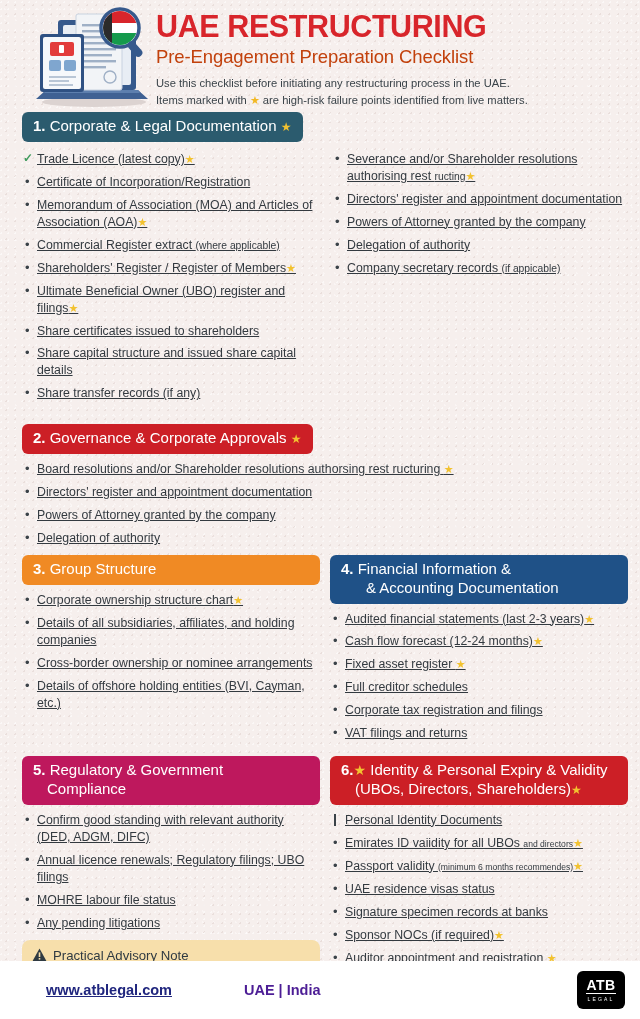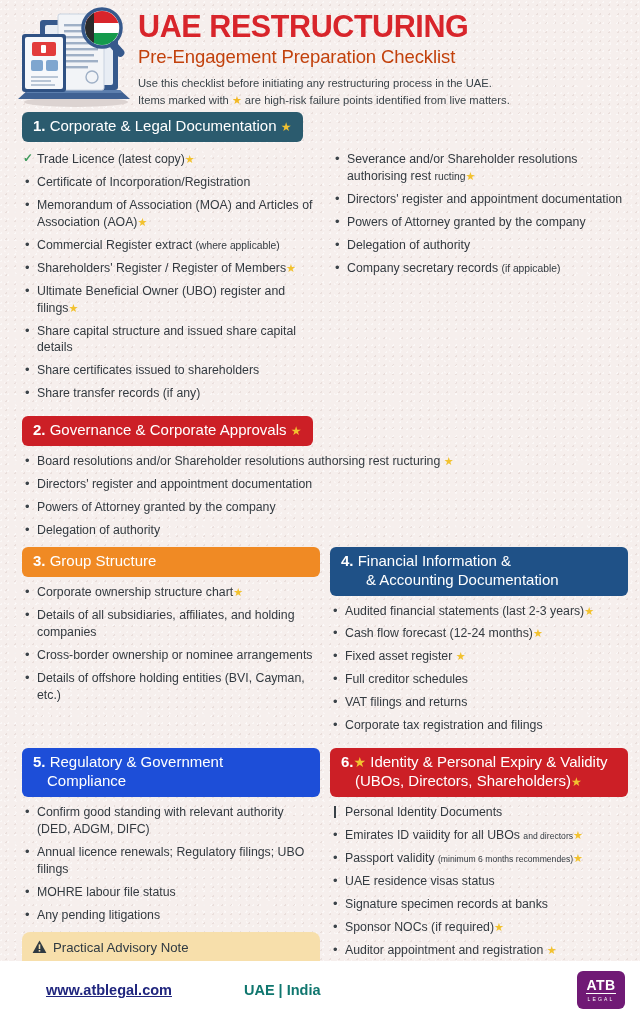--- a/index.html
+++ b/index.html
@@ -19,21 +19,21 @@
       radial-gradient(circle at 20% 30%, rgba(255,255,255,.55) 0 1px, transparent 1px),
       radial-gradient(circle at 70% 60%, rgba(210,190,188,.35) 0 1px, transparent 1px),
       radial-gradient(circle at 45% 85%, rgba(255,255,255,.4) 0 1px, transparent 1px);
     background-size: 7px 7px, 9px 9px, 11px 11px;
     pointer-events: none;
     z-index: 0;
   }
   .page { position: relative; z-index: 1; width: 640px; height: 1019px; }
 
   
-  .header { display: flex; align-items: flex-start; padding: 6px 14px 0 10px; height: 112px; }
+  .header { display: flex; align-items: flex-start; padding: 6px 14px 0 10px; height: 112px; margin-left: 18px; }
   .hero-art { width: 128px; height: 104px; flex: 0 0 128px; position: relative; }
   .head-text { padding-top: 4px; flex: 1; }
   .title {
     font-size: 30.5px; font-weight: 700; color: #d8252b;
     letter-spacing: -0.4px; line-height: 1.05;
     font-family: "Liberation Sans", sans-serif;
   }
   .subtitle {
     font-size: 18.5px; color: #c2410c; margin-top: 4px;
     font-weight: 400; letter-spacing: -0.1px;
@@ -48,28 +48,29 @@
     font-size: 15px; line-height: 1.25;
     display: inline-block;
   }
   .bar .num { font-weight: 700; }
   .bar .label { font-weight: 400; }
   .bar .mini-star { color: #f2c230; font-size: 12px; }
   .bar-teal   { background: #2b5b6e; }
   .bar-red    { background: #cc1f26; }
   .bar-orange { background: #f08a24; }
   .bar-navy   { background: #1f5187; }
-  .bar-green  { background: #1d4ed8; }
+  .bar-green  { background: #be185d; }
 
   
   ul.cl { list-style: none; margin: 7px 0 0 0; }
   ul.cl li {
     position: relative; padding-left: 15px;
     font-size: 12.3px; line-height: 1.38; color: #333a40;
     margin-bottom: 6px;
+    text-decoration: underline;
   }
   ul.cl li::before {
     content: "\2022"; position: absolute; left: 3px; top: -1px;
     color: #3a4248; font-size: 13px;
   }
   ul.cl li.check::before { content: "\2713"; color: #3f9a5c; font-weight: 700; left: 1px; font-size: 12px; }
   ul.cl li.barmark::before { content: ""; position: absolute; left: 4px; top: 2px; width: 2px; height: 12px; background: #3a4248; }
   .star { color: #f2c230; font-size: 11px; }
   .sm { font-size: 10.3px; }
   .xs { font-size: 8.6px; }
@@ -92,24 +93,24 @@
   .adv-body { font-size: 11.2px; color: #3c4249; line-height: 1.42; margin-top: 5px; width: 73%; }
   .adv-art { position: absolute; right: 8px; top: 30px; width: 62px; height: 52px; }
 
   
   .footer {
     position: absolute; left: 0; bottom: 0; width: 640px; height: 58px;
     background: #ffffff; display: flex; align-items: center;
     z-index: 3;
   }
   .foot-url { color: #20267e; font-weight: 700; font-size: 14.5px; margin-left: 46px; }
-  .foot-geo { color: #0f766e; font-weight: 700; font-size: 14.5px; margin-left: 72px; }
+  .foot-geo { color: #4c1d95; font-weight: 700; font-size: 14.5px; margin-left: 72px; }
   .logo {
     position: absolute; right: 15px; top: 10px;
-    width: 48px; height: 38px; background: #701a75; border-radius: 6px;
+    width: 48px; height: 38px; background: #000000; border-radius: 6px;
     color: #fff; display: flex; flex-direction: column;
     align-items: center; justify-content: center;
   }
   .logo .l1 { font-size: 14px; font-weight: 700; letter-spacing: .5px; border-bottom: 1.5px solid #fff; line-height: 1.05; padding-bottom: 1px; }
   .logo .l2 { font-size: 5px; letter-spacing: 2.2px; margin-top: 2px; }
 
   .warn-tri { width: 15px; height: 14px; display: inline-block; }
 </style>
 </head>
 <body>
@@ -185,38 +186,38 @@
     </div>
     <div class="cols2" style="margin-top:2px;">
       <div>
         <ul class="cl">
           <li class="check"><span>Trade Licence (latest copy)</span><span class="star">★</span></li>
           <li><span>Certificate of Incorporation/Registration</span></li>
           <li><span>Memorandum of Association (MOA) and Articles of Association (AOA)</span><span class="star">★</span></li>
           <li><span>Commercial Register extract </span><span class="sm">(where applicable)</span></li>
           <li><span>Shareholders' Register / Register of Members</span><span class="star">★</span></li>
           <li><span>Ultimate Beneficial Owner (UBO) register and filings</span><span class="star">★</span></li>
+          <li><span>Share certificates issued to shareholders</span></li>
           <li><span>Share capital structure and issued share capital details</span></li>
-          <li><span>Share certificates issued to shareholders</span></li>
           <li><span>Share transfer records (if any)</span></li>
         </ul>
       </div>
       <div>
         <ul class="cl">
           <li><span>Severance and/or Shareholder resolutions authorising rest </span><span class="sm">ructing</span><span class="star">★</span></li>
           <li><span>Directors' register and appointment documentation</span></li>
           <li><span>Powers of Attorney granted by the company</span></li>
           <li><span>Delegation of authority</span></li>
           <li><span>Company secretary records </span><span class="sm">(if appicable)</span></li>
         </ul>
       </div>
     </div>
   </div>
 
-  <div class="band" style="margin-top:8px;">
+  <div class="band" style="margin-top:16px;">
     <div class="bar bar-red">
       <span class="num">2.</span>
       <span class="label">Governance &amp; Corporate Approvals</span>
       <span class="mini-star">★</span>
     </div>
     <ul class="cl">
       <li><span>Board resolutions and/or Shareholder resolutions authorsing rest ructuring</span> <span class="star">★</span></li>
       <li><span>Directors' register and appointment documentation</span></li>
       <li><span>Powers of Attorney granted by the company</span></li>
       <li><span>Delegation of authority</span></li>
@@ -240,22 +241,22 @@
       <div class="bar bar-navy" style="display:block;">
         <span class="num">4.</span>
         <span class="label">Financial Information &amp;</span><br>
         <span class="label" style="margin-left:25px;">&amp; Accounting Documentation</span>
       </div>
       <ul class="cl">
         <li><span>Audited financial statements (last 2-3 years)</span><span class="star">★</span></li>
         <li><span>Cash flow forecast (12-24 months)</span><span class="star">★</span></li>
         <li><span>Fixed asset register </span><span class="star">★</span></li>
         <li><span>Full creditor schedules</span></li>
+        <li><span>Corporate tax registration and filings</span></li>
         <li><span>VAT filings and returns</span></li>
-        <li><span>Corporate tax registration and filings</span></li>
       </ul>
     </div>
   </div>
 
   <div class="halfgrid" style="margin-top:8px;">
     <div class="cell">
       <div class="bar bar-green" style="display:block;">
         <span class="num">5.</span>
         <span class="label">Regulatory &amp; Government</span><br>
         <span class="label" style="margin-left:14px;">Compliance</span>

